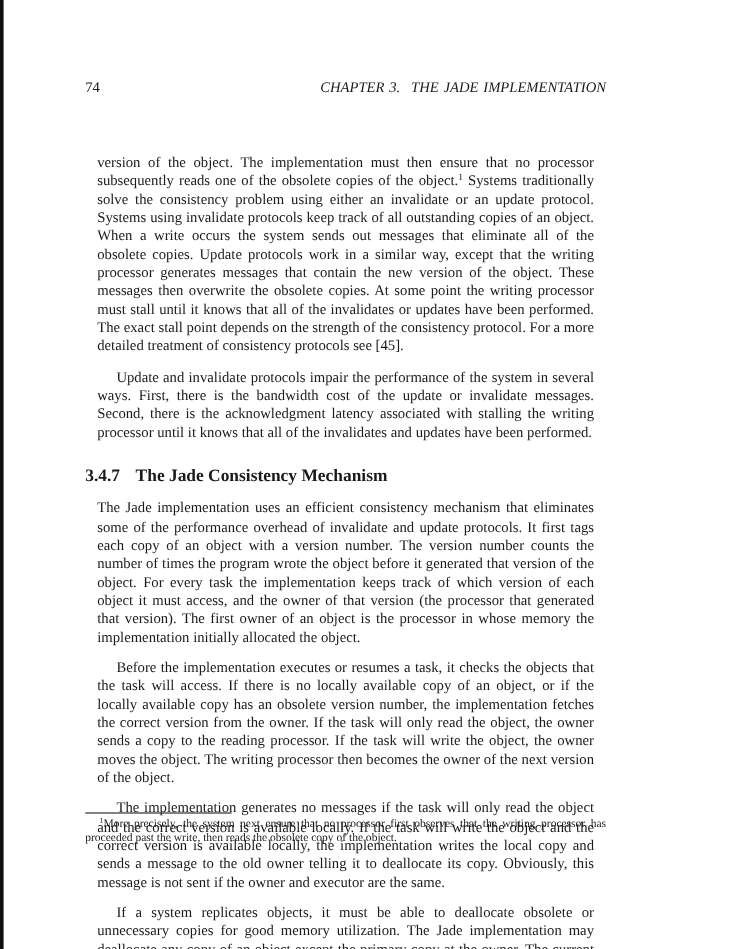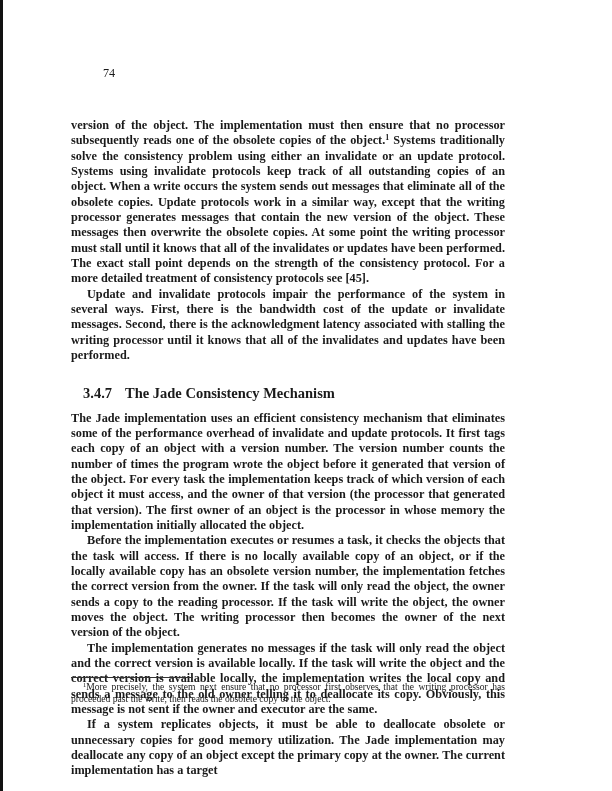--- a/index.html
+++ b/index.html
@@ -2,41 +2,42 @@
 <html><head>
 <meta charset="utf-8">
 <style>
   html, body { margin: 0; padding: 0; }
   body {
     width: 612px; height: 791px; background: #ffffff; position: relative; overflow: hidden;
     font-family: "Liberation Serif", "DejaVu Serif", serif; color: #1a1a1a;
   }
   .edge-bar { position: absolute; left: 0; top: 0; width: 3px; height: 791px; background: #111; }
   .page-header { position: absolute; top: 66px; left: 71px; width: 434px; height: 16px; font-size: 12.2px; }
-  .page-number { position: absolute; left: 0; top: 0; margin-left: 32px; }
+  .page-number { position: absolute; left: 0; top: 0; }
   .running-head { position: absolute; right: 0; top: 0; font-style: italic; word-spacing: 1px; }
   .running-head .gap { display: inline-block; width: 9px; }
   .body { position: absolute; left: 71px; top: 118px; width: 434px; font-size: 12.25px; line-height: 15.35px; }
-  .body p { margin: 0; text-align: justify; hyphens: manual; font-weight: bold; }
+  .body p { margin: 10px; text-align: justify; hyphens: manual; }
   .body p.indent { text-indent: 16px; }
   sup { font-size: 8px; line-height: 0; vertical-align: 4px; }
-  .section-heading { font-weight: bold; font-size: 14.5px; margin: 20px 0 9px 12px; line-height: 18px; }
+  .section-heading { font-weight: bold; font-size: 14.5px; margin: 20px 0 9px 0; line-height: 18px; }
   .section-heading .num { display: inline-block; width: 42px; }
   .footnote-rule { position: absolute; left: 71px; top: 677px; width: 122px; height: 0; border-top: 1px solid #333; }
   .footnote { position: absolute; left: 71px; top: 681px; width: 434px; font-size: 9.6px; line-height: 12px; text-align: justify; }
   .footnote .fn-first { text-indent: 12px; margin: 0; }
   .footnote sup { font-size: 6.5px; vertical-align: 3px; }
 </style>
 </head>
 <body>
 
 <div class="edge-bar"></div>
 
 <div class="page-header">
   <span class="page-number">74</span>
+  <span class="running-head"><span>CHAPTER 3.</span><span class="gap"></span><span>THE JADE IMPLEMENTATION</span></span>
 </div>
 
 <div class="body">
   <p><span>version of the object. The implementation must then ensure that no processor subsequently reads one of the obsolete copies of the object.</span><sup>1</sup><span> Systems traditionally solve the consistency problem using either an invalidate or an update protocol. Systems using invalidate pro­tocols keep track of all outstanding copies of an object. When a write occurs the system sends out messages that eliminate all of the obsolete copies. Update protocols work in a similar way, except that the writing processor generates messages that contain the new version of the object. These messages then overwrite the obsolete copies. At some point the writing processor must stall until it knows that all of the invalidates or updates have been performed. The exact stall point depends on the strength of the consistency protocol. For a more detailed treatment of consistency protocols see [45].</span></p>
   <p class="indent">Update and invalidate protocols impair the performance of the system in several ways. First, there is the bandwidth cost of the update or invalidate messages. Second, there is the acknowledgment latency associated with stalling the writing processor until it knows that all of the invalidates and updates have been performed.</p>
 
   <div class="section-heading"><span class="num">3.4.7</span><span>The Jade Consistency Mechanism</span></div>
 
   <p>The Jade implementation uses an efficient consistency mechanism that eliminates some of the performance overhead of invalidate and update protocols. It first tags each copy of an object with a version number. The version number counts the number of times the program wrote the object before it generated that version of the object. For every task the implementation keeps track of which version of each object it must access, and the owner of that version (the processor that generated that version). The first owner of an object is the processor in whose memory the implementation initially allocated the object.</p>
   <p class="indent">Before the implementation executes or resumes a task, it checks the objects that the task will access. If there is no locally available copy of an object, or if the locally available copy has an obsolete version number, the implementation fetches the correct version from the owner. If the task will only read the object, the owner sends a copy to the reading processor. If the task will write the object, the owner moves the object. The writing processor then becomes the owner of the next version of the object.</p>

